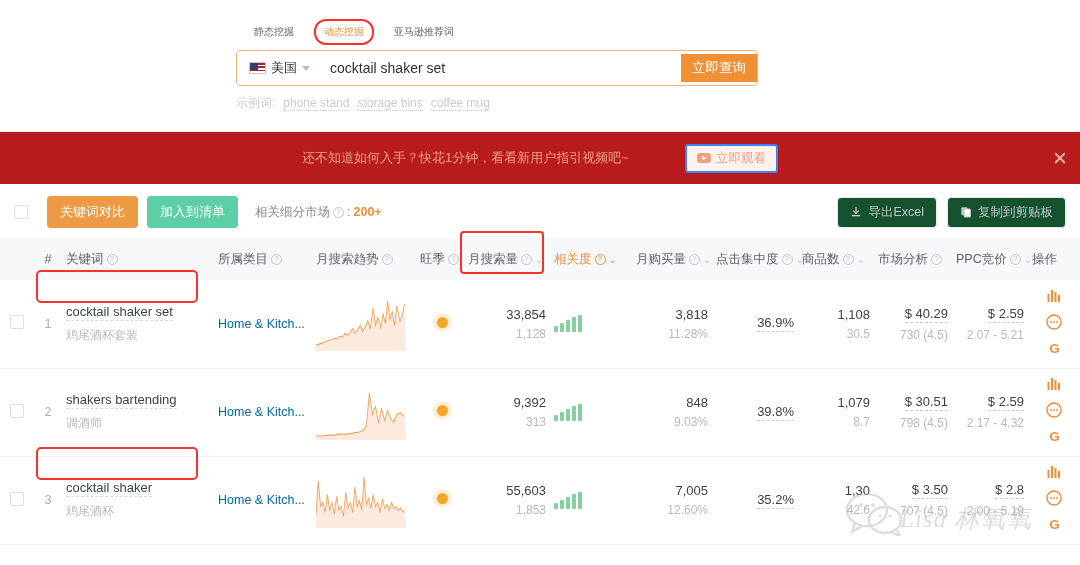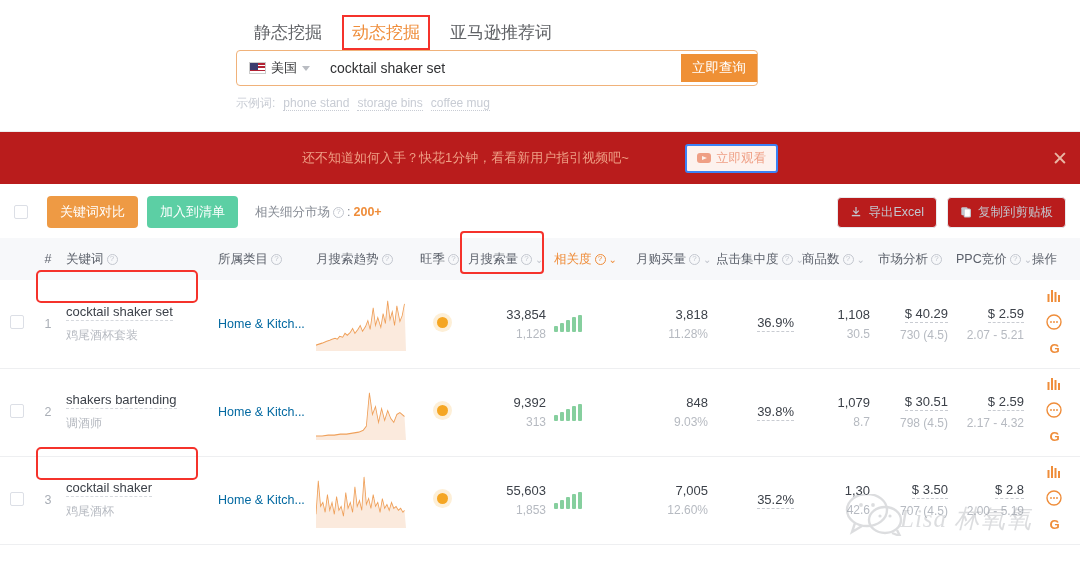--- a/index.html
+++ b/index.html
@@ -14,31 +14,31 @@
 
   
   .tabs {
     display: flex;
     align-items: center;
     gap: 14px;
     padding: 18px 0 0 248px;
     height: 46px;
   }
   .tab {
-    font-size: 17px;
+    font-size: 10px;
     color: #606266;
     padding: 4px 6px;
     cursor: pointer;
     white-space: nowrap;
   }
   .tab.active { color: #ef8d3a; }
   .tab-highlight {
     position: relative;
     border: 2px solid #f5322b;
-    border-radius: 0;
+    border-radius: 12px;
     padding: 4px 8px;
   }
 
   
   .searchwrap {
     display: flex;
     align-items: center;
     padding-left: 236px;
     margin-top: 4px;
   }
@@ -237,21 +237,21 @@
     display: flex;
     align-items: center;
     gap: 6px;
     border: 1px solid #e8eaee;
     border-radius: 4px;
     padding: 6px 12px;
     font-size: 12.5px;
     color: #c3c7cf;
     margin-left: 10px;
     cursor: pointer;
-    background: #b91c1c;
+    background: #14532d;
   }
   .q {
     display: inline-flex;
     align-items: center; justify-content: center;
     width: 11px; height: 11px;
     border: 1px solid #c3c7cf;
     border-radius: 50%;
     font-size: 8px;
     color: #c3c7cf;
     line-height: 1;

